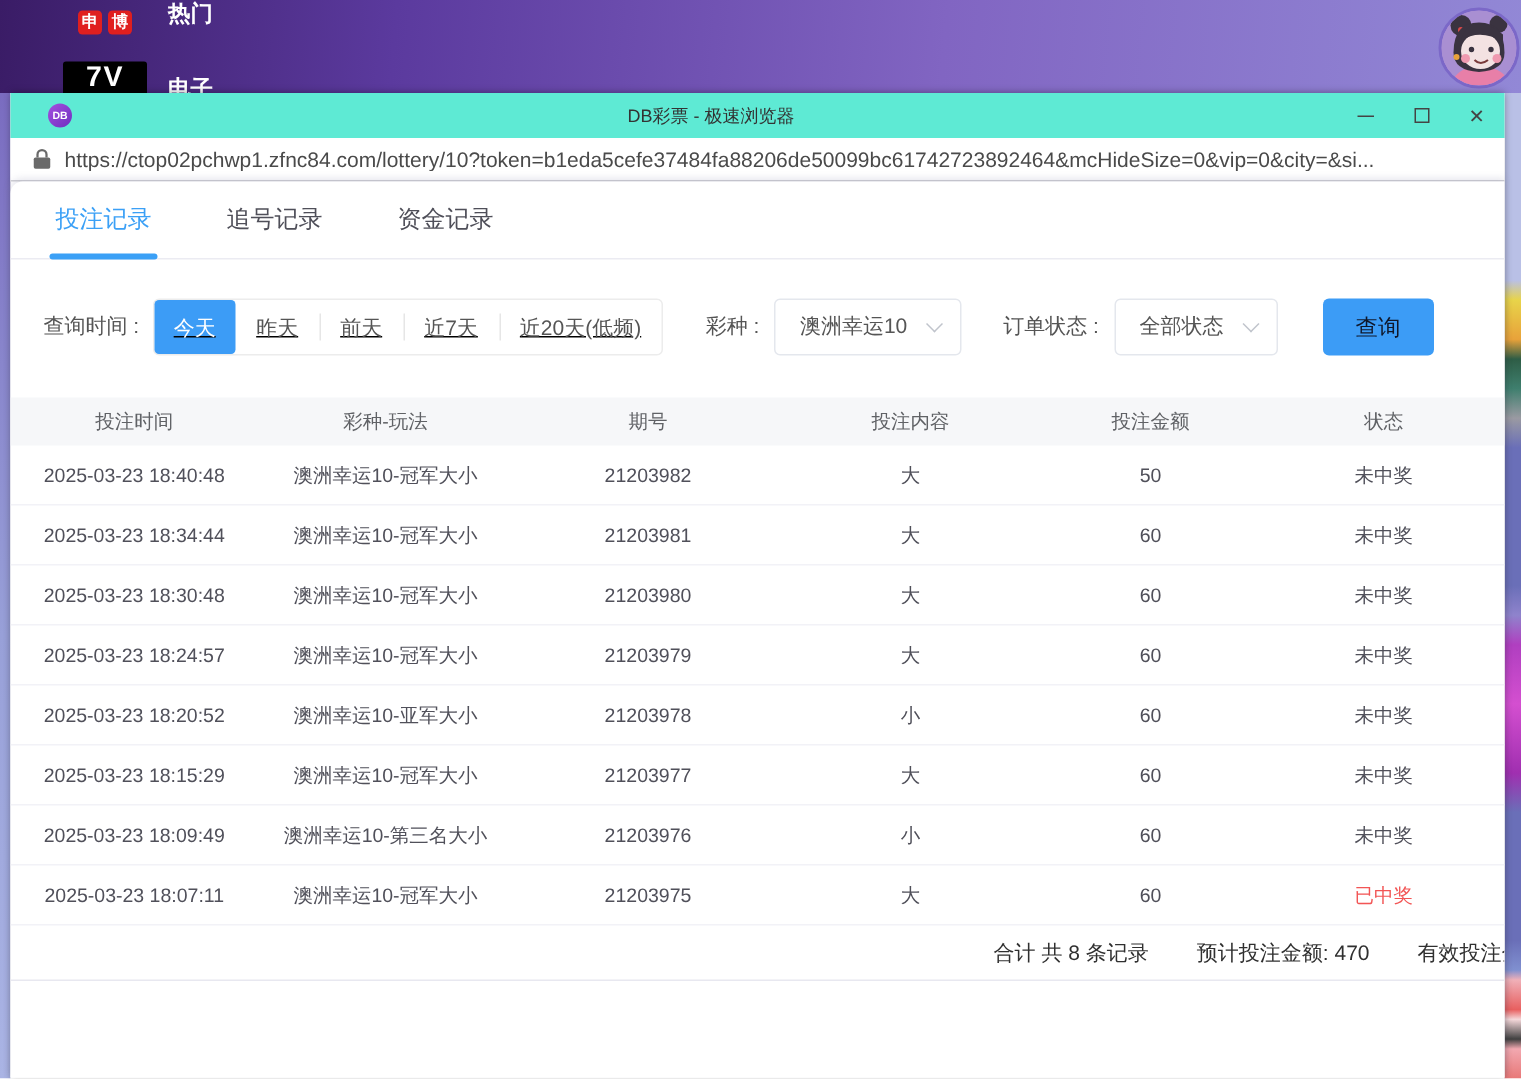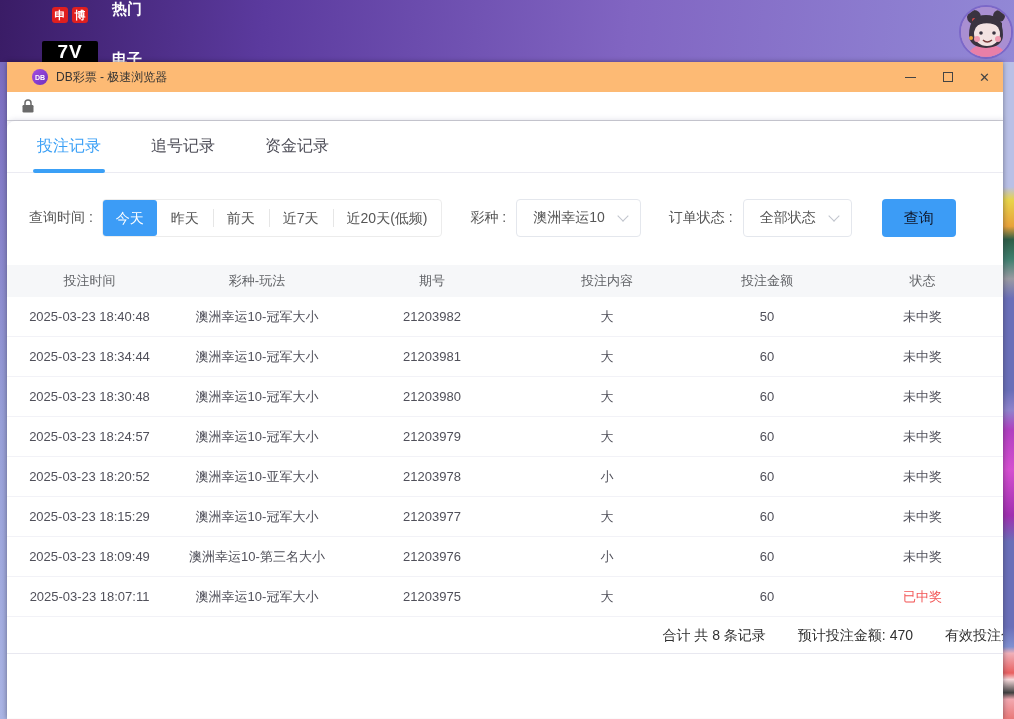--- a/index.html
+++ b/index.html
@@ -41,22 +41,22 @@
       #b03fc0 56%, #d44fd0 62%, #a02fb0 69%,
       #6a6fb8 73%, #6a6fb8 86%,
       #8090d0 89%,
       #f0b0b8 90%, #e86060 93%,
       #f5d8da 94%, #404040 96%,
       #f2a8b0 97%, #e87878 100%); }
 
   
   .browser { position:absolute; left:7px; top:62px; width:996px; height:657px;
     background:#fff; box-shadow:0 0 5px rgba(0,0,0,.38); }
-  .titlebar { height:30px; background:#fdba74; display:flex; align-items:center;
-    padding-left:25px; }
+  .titlebar { height:30px; background:#5eead4; display:flex; align-items:center;
+    padding-left:25px;text-align:center; }
   .favicon { width:16px; height:16px; border-radius:50%; flex:0 0 16px;
     background:linear-gradient(135deg,#a44fe0,#6f2fbf); color:#fff; font-size:7px;
     font-weight:bold; display:flex; align-items:center; justify-content:center; }
   .win-title { font-size:12px; color:#333; margin-left:8px; flex:1; }
   .win-controls { display:flex; align-items:center; height:30px; }
   .wc { width:37px; height:30px; display:flex; align-items:center; justify-content:center;
     cursor:pointer; color:#444; }
   .glyph-min { width:11px; border-top:1px solid #444; display:block; }
   .glyph-max { width:10px; height:10px; border:1px solid #444; display:block; }
   .glyph-close { font-size:13px; line-height:13px; color:#444; }
@@ -74,21 +74,21 @@
   .tab { position:relative; font-size:16px; color:#4f4f59; cursor:pointer;
     height:52px; display:flex; align-items:center; padding:0 3px; }
   .tab.active { color:#3ba0f6; }
   .tab.active::after { content:''; position:absolute; left:50%; transform:translateX(-50%);
     bottom:0; width:72px; height:4px; border-radius:3px; background:#3ba0f6; }
 
   
   .filters { display:flex; align-items:center; margin:26px 0 0 22px; height:38px; }
   .flabel { font-size:14px; color:#555; white-space:nowrap; }
   .time-group { display:flex; align-items:flex-start; border:1px solid #ececec;
-    border-radius:4px; margin-left:9px; height:38px; }
+    border-radius:4px; margin-left:9px; height:38px;text-decoration:underline; }
   .topt { padding:0 14px; height:36px; line-height:36px; font-size:14px; color:#555;
     cursor:pointer; position:relative; white-space:nowrap; }
   .topt.sep::before { content:''; position:absolute; left:0; top:9px; width:1px;
     height:18px; background:#e6e6e6; }
   .topt.active { background:#3c9cf6; color:#fff; border-radius:3px; padding:0 13px; }
   .select { height:38px; border:1px solid #e4e7ed; border-radius:4px; display:flex;
     align-items:center; padding:0 13px 0 16px; font-size:14px; color:#555;
     cursor:pointer; margin-left:10px; }
   .select .val { white-space:nowrap; }
   .chev { width:8px; height:8px; border-right:1.5px solid #c0c4cc;
@@ -189,20 +189,21 @@
             <span class="glyph-close">✕</span>
           </span>
       </div>
     </div>
 
     <div class="urlbar">
       <svg width="12" height="14" viewBox="0 0 12 14">
         <rect x="0.5" y="6" width="11" height="7.5" rx="1.2" fill="#6a6a6a"></rect>
         <path d="M3 6 V4 a3 3 0 0 1 6 0 V6" fill="none" stroke="#6a6a6a" stroke-width="1.5"></path>
       </svg>
+      <span class="url-text">https://ctop02pchwp1.zfnc84.com/lottery/10?token=b1eda5cefe37484fa88206de50099bc61742723892464&amp;mcHideSize=0&amp;vip=0&amp;city=&amp;si...</span>
     </div>
 
     <div class="content">
 
       <div class="tabs">
 
           <span class="tab active">投注记录</span>
 
           <span class="tab">追号记录</span>
 

